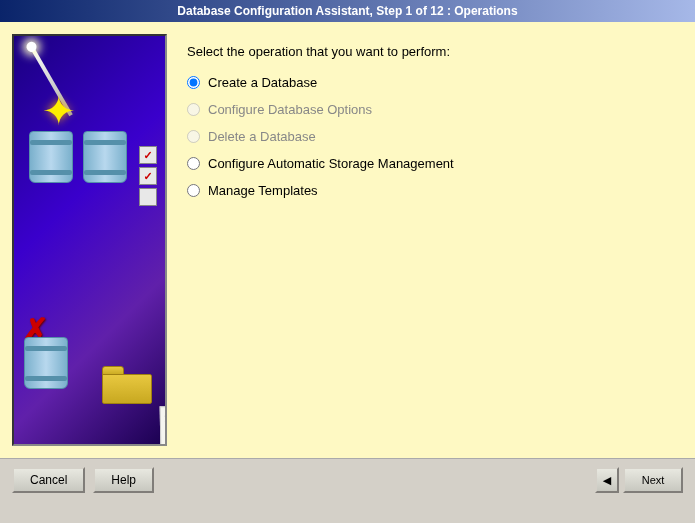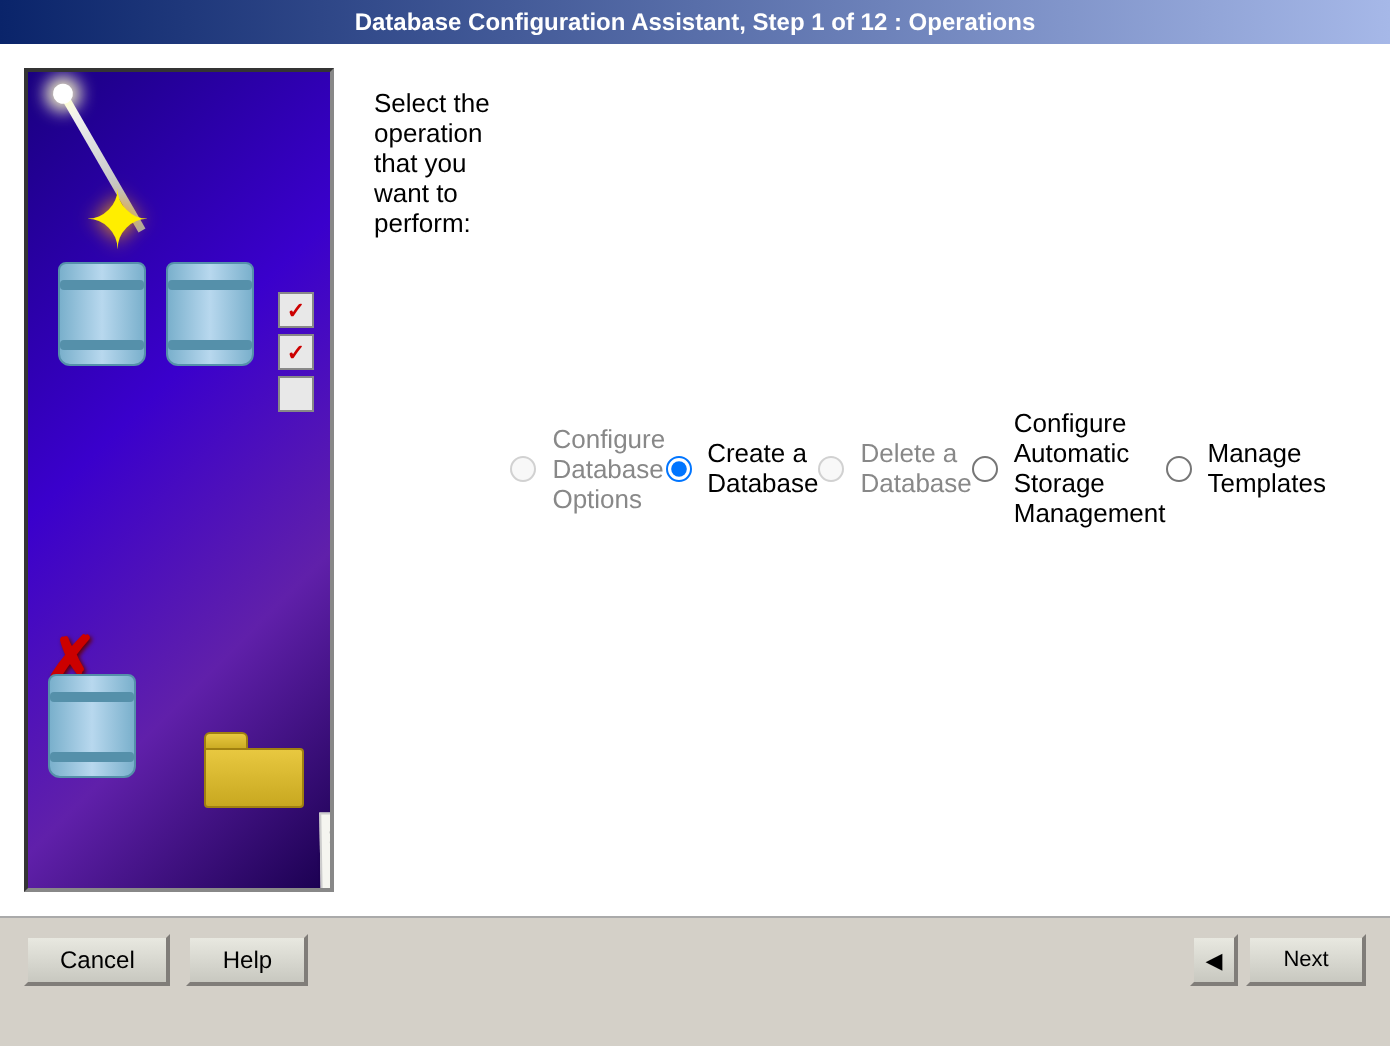--- a/index.html
+++ b/index.html
@@ -21,21 +21,21 @@
       font-size: 12px;
       font-weight: bold;
       height: 22px;
       display: flex;
       align-items: center;
       justify-content: center;
     }
 
     
     .main-window {
-      background: #ffffff;
+      background: #fef9c3;
       height: calc(523px - 22px);
       display: flex;
       flex-direction: column;
     }
 
     .content-area {
       display: flex;
       flex: 1;
       padding: 12px;
       gap: 0;
@@ -206,21 +206,21 @@
       background: #aaa;
       margin-bottom: 3px;
       border-radius: 1px;
     }
 
     
     .options-panel {
       flex: 1;
       padding: 10px 20px;
       display: flex;
-      flex-direction: row;
+      flex-direction: column;
     }
 
     .instruction-text {
       margin-bottom: 16px;
       color: #000;
       font-size: 13px;
     }
 
     .radio-option {
       display: flex;
@@ -351,28 +351,28 @@
             <div class="folder-tab"></div>
             <div class="folder-body"></div>
           </div>
         </div>
       </div>
     </div>
 
     <div class="options-panel">
       <div class="instruction-text">Select the operation that you want to perform:</div>
 
+      <label class="radio-option">
+        <input type="radio" name="operation" checked="" style="">
+        <span class="radio-label">Create a Database</span>
+      </label>
+
       <label class="radio-option disabled">
         <input type="radio" name="operation" disabled="" style="">
         <span class="radio-label">Configure Database Options</span>
-      </label>
-
-      <label class="radio-option">
-        <input type="radio" name="operation" checked="" style="">
-        <span class="radio-label">Create a Database</span>
       </label>
 
       <label class="radio-option disabled">
         <input type="radio" name="operation" disabled="" style="">
         <span class="radio-label">Delete a Database</span>
       </label>
 
       <label class="radio-option">
         <input type="radio" name="operation" style="">
         <span class="radio-label">Configure Automatic Storage Management</span>

